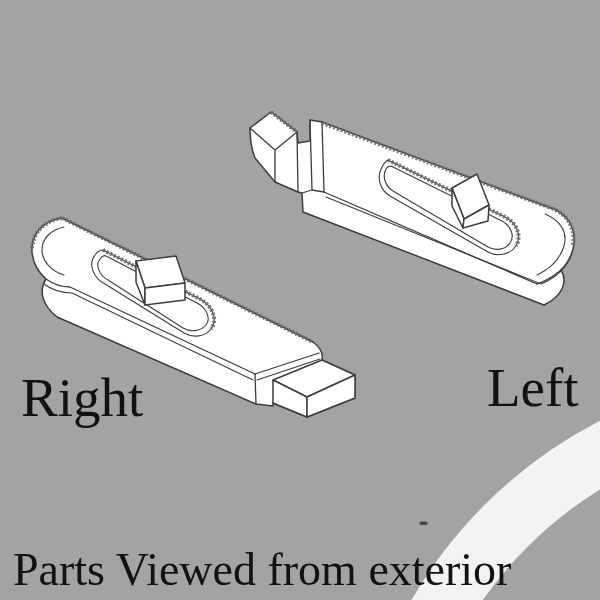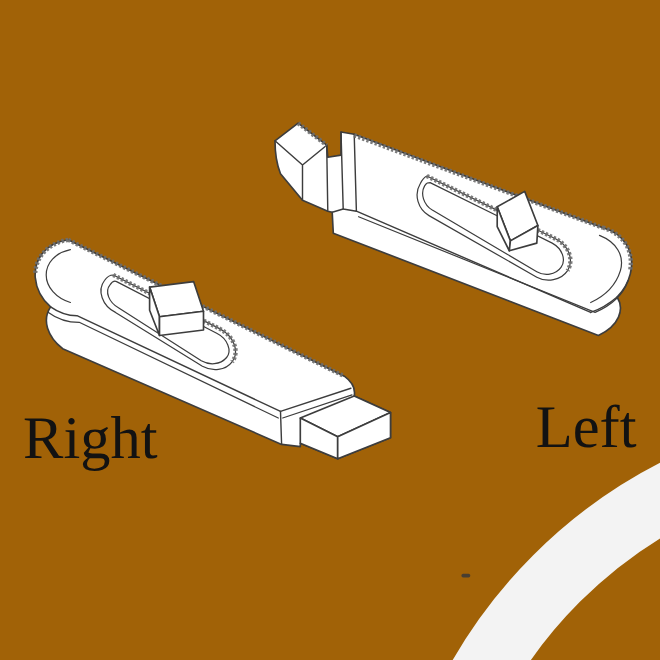--- a/index.html
+++ b/index.html
@@ -11,21 +11,21 @@
   }
   html, body {
     margin: 0;
     padding: 0;
     background: #ffffff;
   }
   #stage {
     position: relative;
     width: 600px;
     height: 600px;
-    background: #a16207;
+    background: #a3a3a3;
     overflow: hidden;
     font-family: "Liberation Serif", "DejaVu Serif", serif;
   }
   #artwork {
     position: absolute;
     left: 0;
     top: 0;
   }
   .label {
     position: absolute;
@@ -116,13 +116,14 @@
       <path class="fillw" d="M136,261 L176,256 L185,283 L145,288 Z"></path>
       <path class="fillw" d="M136,261 L136,282 L145,305 L145,288 Z"></path>
       <path class="fillw" d="M145,288 L145,305 L185,300 L185,283 Z"></path>
     </g>
 
     <rect class="speck" x="419.5" y="521.5" width="8" height="3.5" rx="1.5"></rect>
   </svg>
 
   <div class="label label-right">Right</div>
   <div class="label label-left">Left</div>
+  <div class="label label-caption">Parts Viewed from exterior</div>
 </div>
 
 </body></html>

